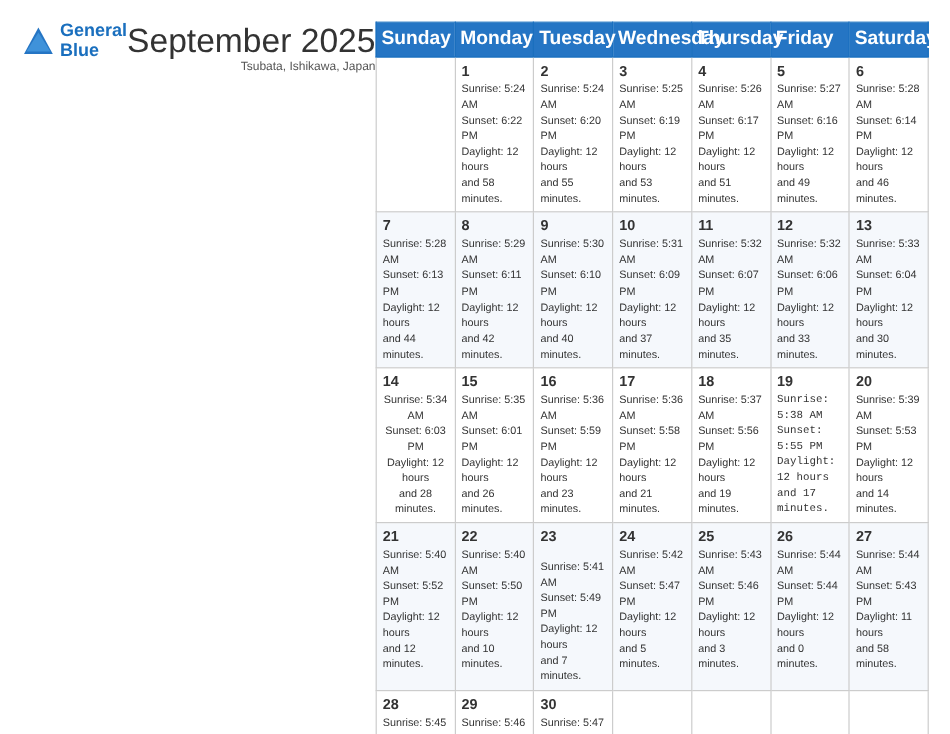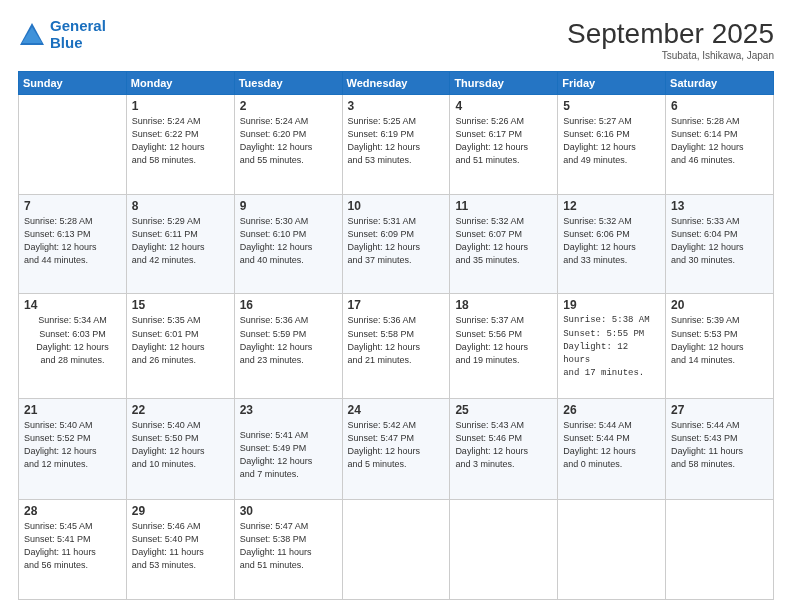--- a/index.html
+++ b/index.html
@@ -8,21 +8,20 @@
       height: 612px;
       font-family: Arial, sans-serif;
       background: #fff;
       overflow: hidden;
     }
     .page {
       width: 792px;
       height: 612px;
       padding: 18px 18px 12px 18px;
       display: flex;
-      flex-direction: column;
     }
     .header {
       display: flex;
       justify-content: space-between;
       align-items: flex-start;
       margin-bottom: 10px;
     }
     .logo {
       display: flex;
       align-items: center;
@@ -56,21 +55,21 @@
     .calendar {
       flex: 1;
       border: 1px solid #ccc;
       border-collapse: collapse;
       width: 100%;
       table-layout: fixed;
     }
     .calendar th {
       background: #2575c4;
       color: #fff;
-      font-size: 11px;
+      font-size: 16px;
       font-weight: bold;
       padding: 5px 4px;
       text-align: left;
       border: 1px solid #1a6fbe;
     }
     .calendar td {
       border: 1px solid #ccc;
       vertical-align: top;
       padding: 4px 5px;
       font-size: 9.5px;

